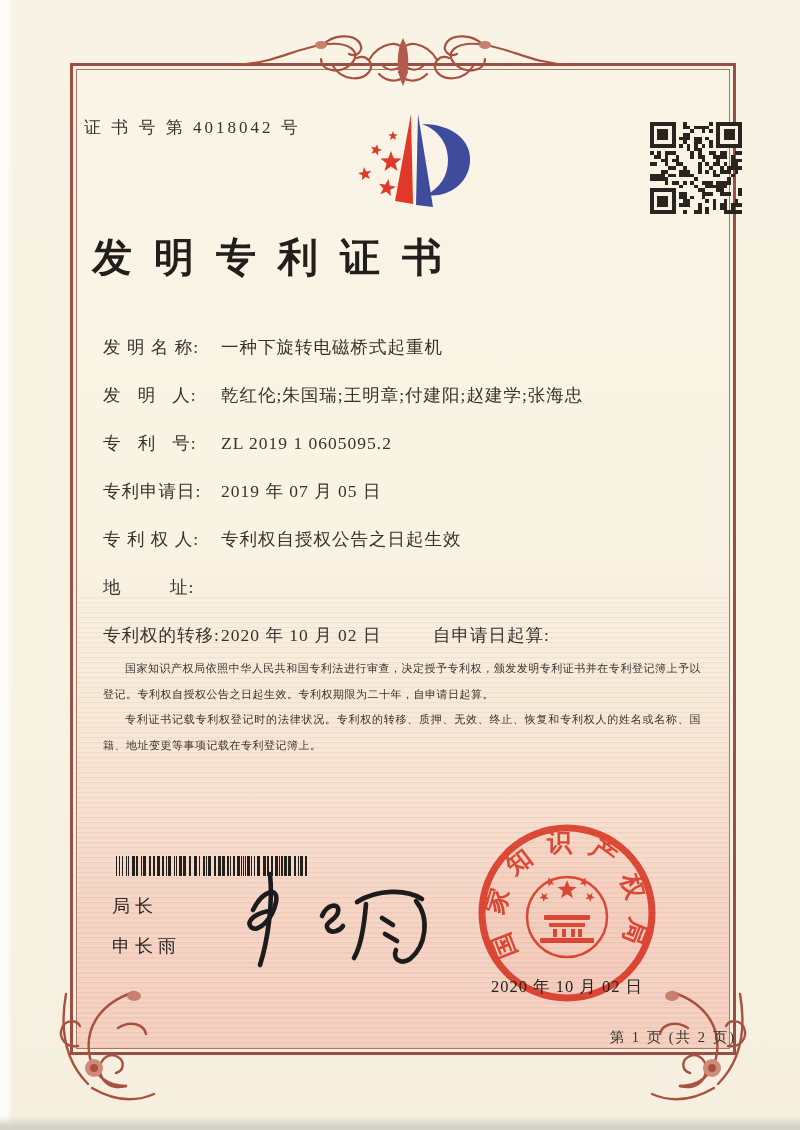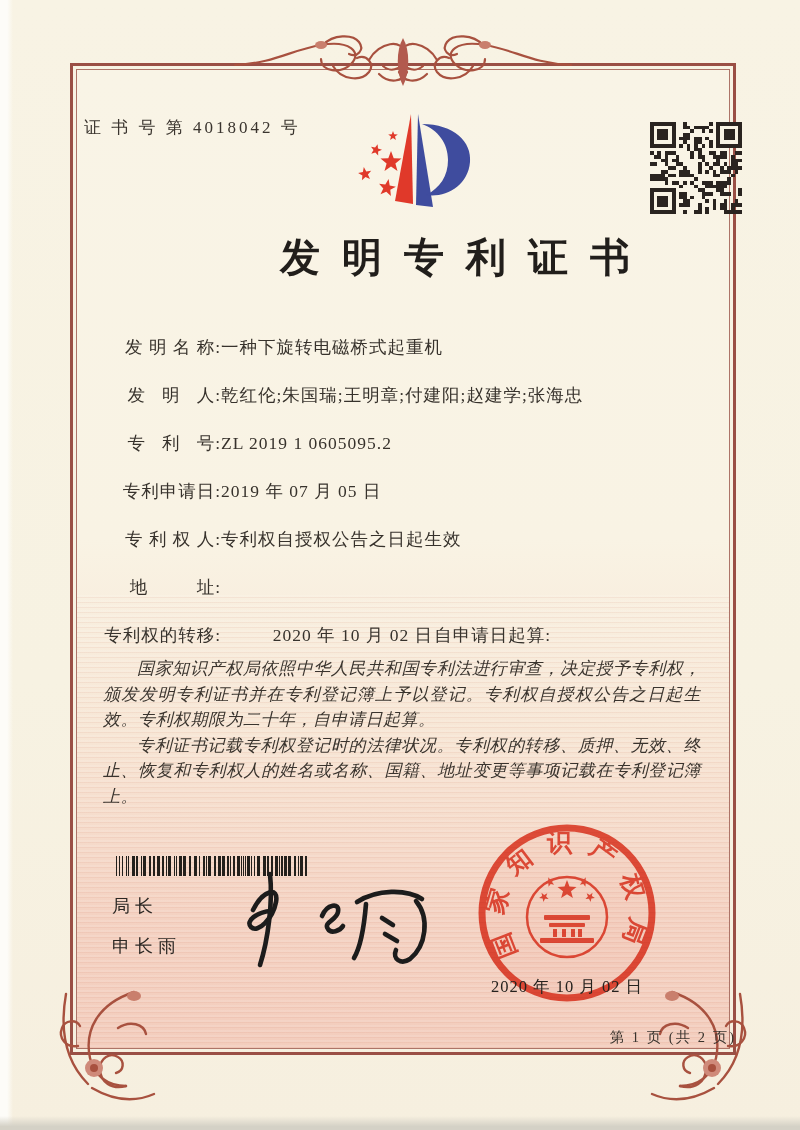--- a/index.html
+++ b/index.html
@@ -23,31 +23,31 @@
       background:linear-gradient(180deg,#f9f4e6 0%,#f9f3e4 48%,#f7e6d5 68%,#f4d2c2 86%,#f3cdbd 100%); }
   .frame-waves { position:absolute; left:4px; right:4px; bottom:4px; height:46%;
       background:repeating-linear-gradient(0deg, rgba(201,110,90,0.10) 0 1px, rgba(255,255,255,0.12) 1px 3px, rgba(201,110,90,0) 3px 5px);
       opacity:.9; }
 
   .abs { position:absolute; }
   .txt { color:#332f2b; }
 
   .cert-no { left:84px; top:116px; font-size:17px; letter-spacing:3px; color:#3a342e; }
 
-  .title { left:70px; top:230px; width:582px; text-align:right; font-size:40px;
-           font-weight:bold; letter-spacing:22px; padding-left:36px; color:#211e1b; }
-
-  .fields { left:103px; top:333px; width:600px; font-size:17.5px;text-align:right; }
+  .title { left:70px; top:230px; width:582px; text-align:left; font-size:40px;
+           font-weight:bold; letter-spacing:22px; padding-left:22px; color:#211e1b; }
+
+  .fields { left:103px; top:333px; width:600px; font-size:17.5px; }
   .field-row { display:flex; line-height:28px; margin-bottom:20px; }
   .field-label { width:118px; flex:0 0 118px; white-space:pre; letter-spacing:1px; color:#37322c; }
   .field-value { letter-spacing:1px; color:#37322c; }
   .grant-row .field-value { flex:0 0 212px; }
 
-  .paras { left:103px; top:656px; width:598px; font-size:17px; line-height:25.5px;
-           color:#3a342e; text-align:justify;font-style:italic; }
+  .paras { left:103px; top:656px; width:598px; font-size:11px; line-height:25.5px;
+           color:#3a342e; text-align:justify; }
   .paras p { text-indent:2em; letter-spacing:.5px; }
 
   .barcode { left:116px; top:856px; }
 
   .director { left:112px; font-size:18px; letter-spacing:5px; color:#2c2824; }
   .director-title { top:894px; }
   .director-name  { top:934px; }
 
   .signature { left:225px; top:860px; }
 

